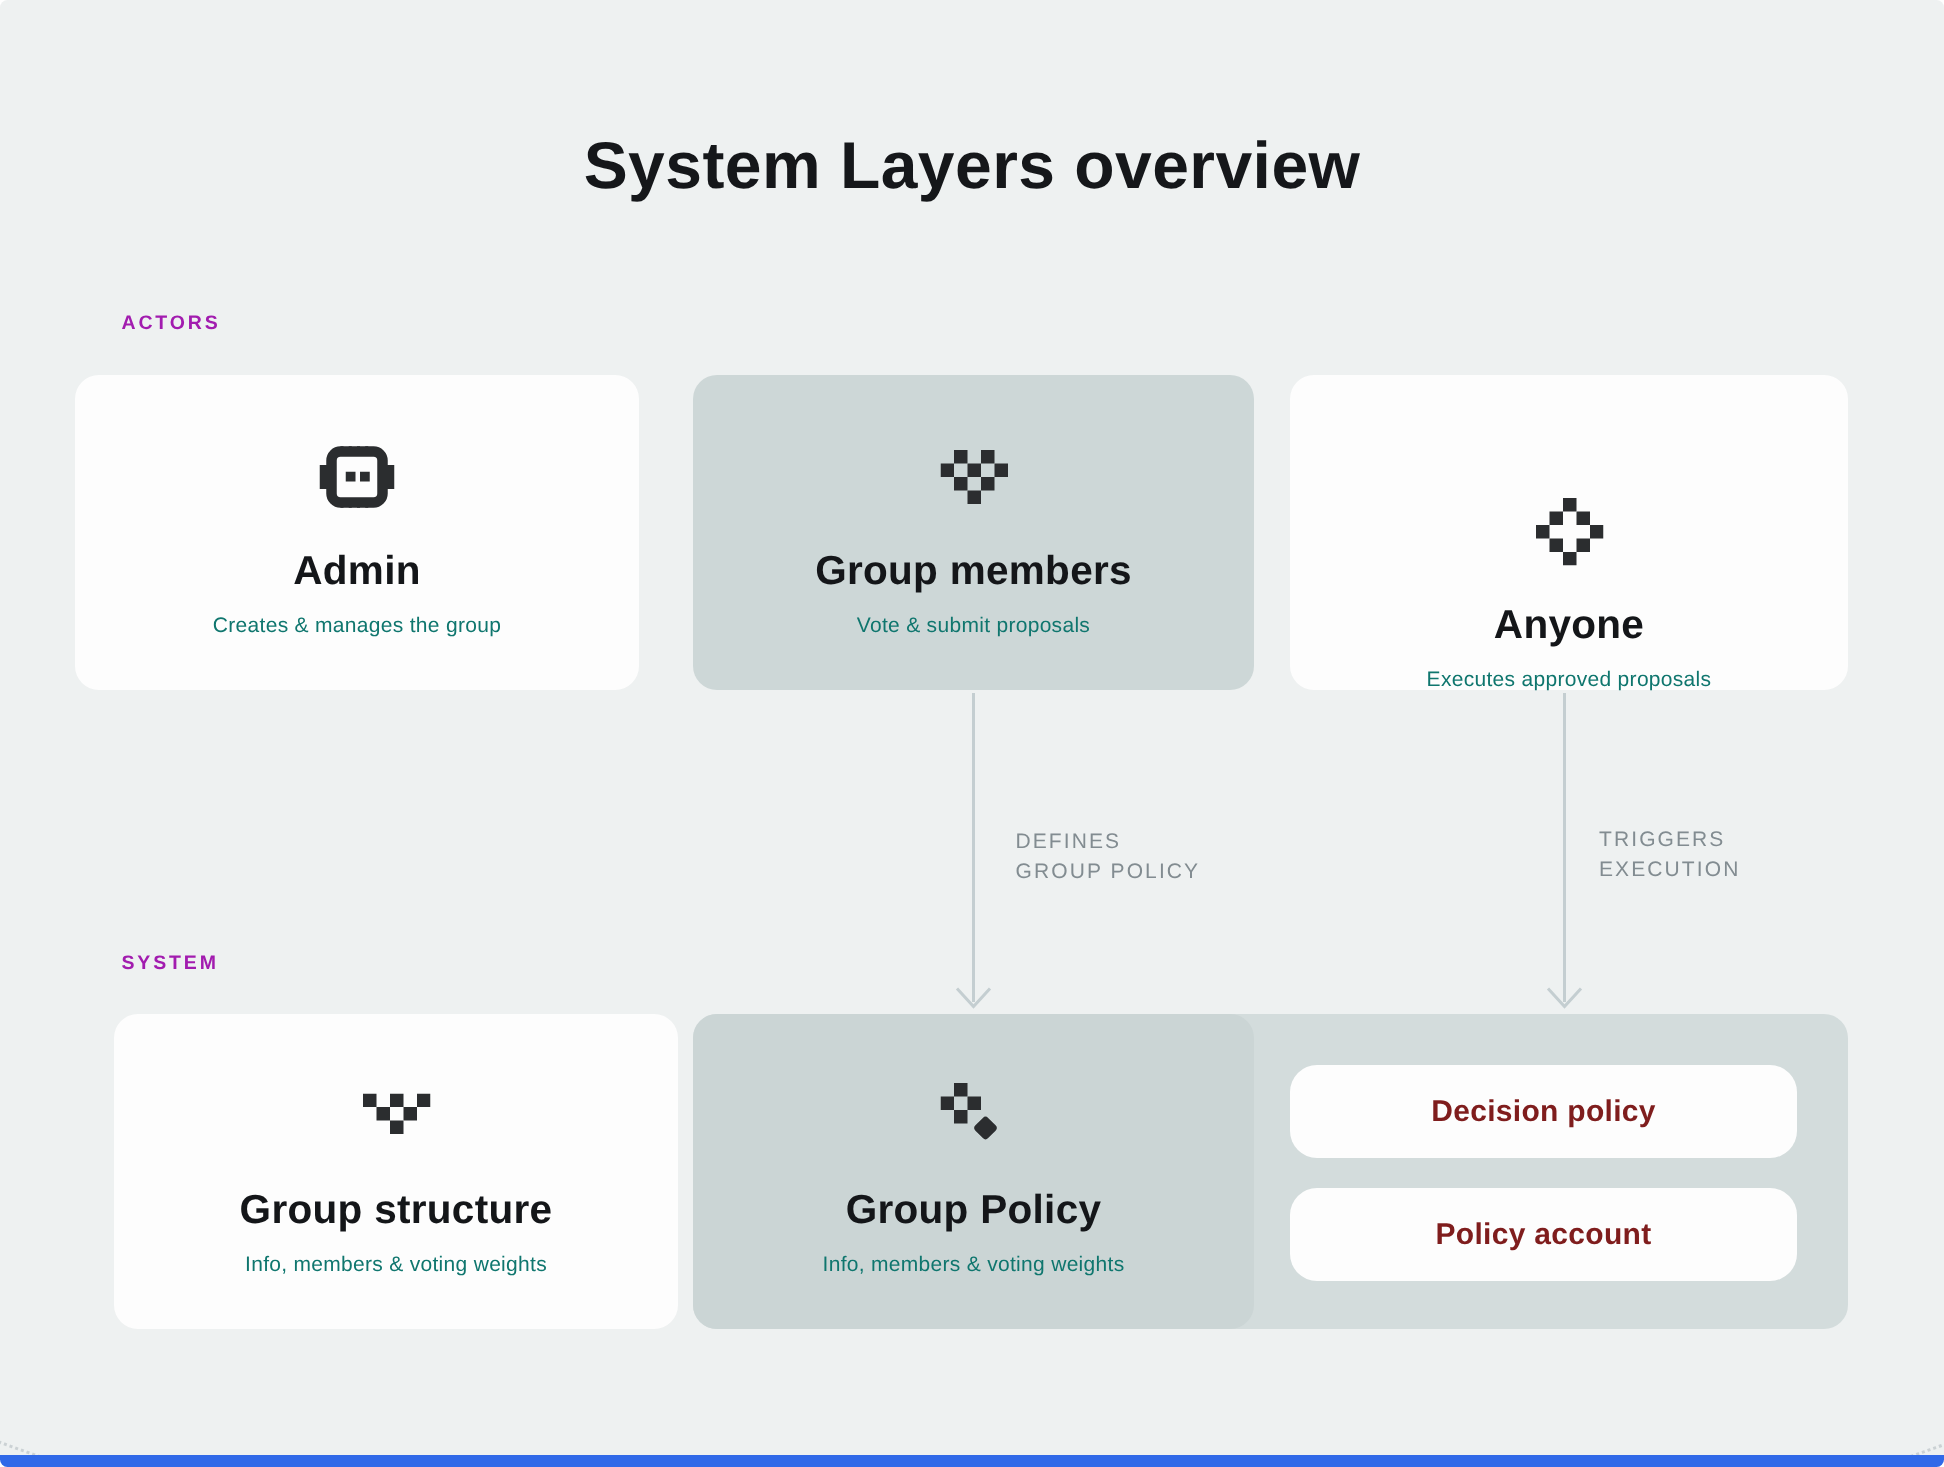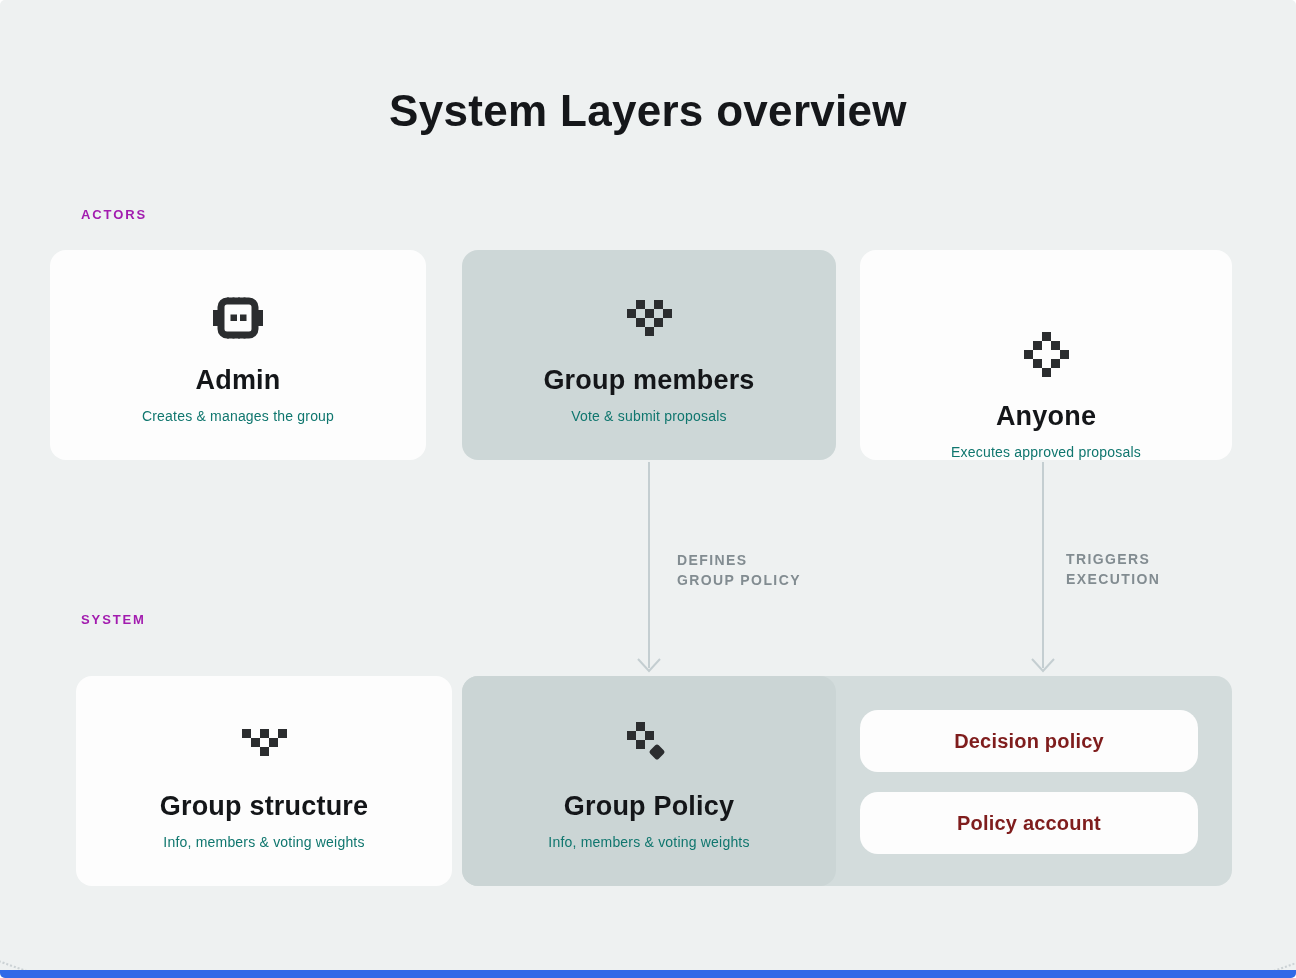--- a/index.html
+++ b/index.html
@@ -44,21 +44,21 @@
     padding-top:44px; box-sizing:border-box;
   }
   .pill {
     position:absolute; left:398px; width:338px; height:62px;
     background:#fdfdfd; border-radius:18px;
     display:flex; align-items:center; justify-content:center;
     font-size:20px; font-weight:600; color:#7f1d1d; letter-spacing:0.2px;
   }
   .arrow { position:absolute; width:42px; height:216px; }
   .arrow-label {
-    position:absolute; font-size:14px; font-weight:700;
+    position:absolute; font-size:14px; font-weight:400;
     letter-spacing:1.4px; color:#828c91; line-height:20px;
   }
   .arrow-label span { display:block; }
   .dotted-ring {
     position:absolute; left:-1255px; top:-2733px; width:3806px; height:3806px;
     border:2px dotted #b8c1c5; border-radius:50%; opacity:0.65;
   }
   .bottom-bar {
     position:absolute; left:0; bottom:0; width:100%; height:8px;
     background:#3069e8; z-index:5;
@@ -137,21 +137,21 @@
 
   <svg class="arrow" style="left:1022px; top:460px;" viewBox="0 0 42 216">
     <line x1="21" y1="2" x2="21" y2="208" stroke="#c4ced1" stroke-width="2"></line>
     <polyline points="10,199 21,211 32,199" fill="none" stroke="#c4ced1" stroke-width="2"></polyline>
   </svg>
   <div class="arrow-label" style="left:1066px; top:549px;">
     <span>TRIGGERS</span>
     <span>EXECUTION</span>
   </div>
 
-  <div class="section-label" style="left:81px; top:612px;">SYSTEM</div>
+  <div class="section-label" style="left:81px; top:634px;">SYSTEM</div>
 
   <div class="card white" style="left:64px; top:676px; width:376px;margin-left:12px;">
     <div class="icon-slot">
       <svg width="45" height="30" viewBox="0 0 45 30">
         <rect class="px" x="0" y="0" width="9" height="9"></rect>
           <rect class="px" x="18" y="0" width="9" height="9"></rect>
           <rect class="px" x="36" y="0" width="9" height="9"></rect>
         <rect class="px" x="9" y="9" width="9" height="9"></rect>
           <rect class="px" x="27" y="9" width="9" height="9"></rect>
         <rect class="px" x="18" y="18" width="9" height="9"></rect>

